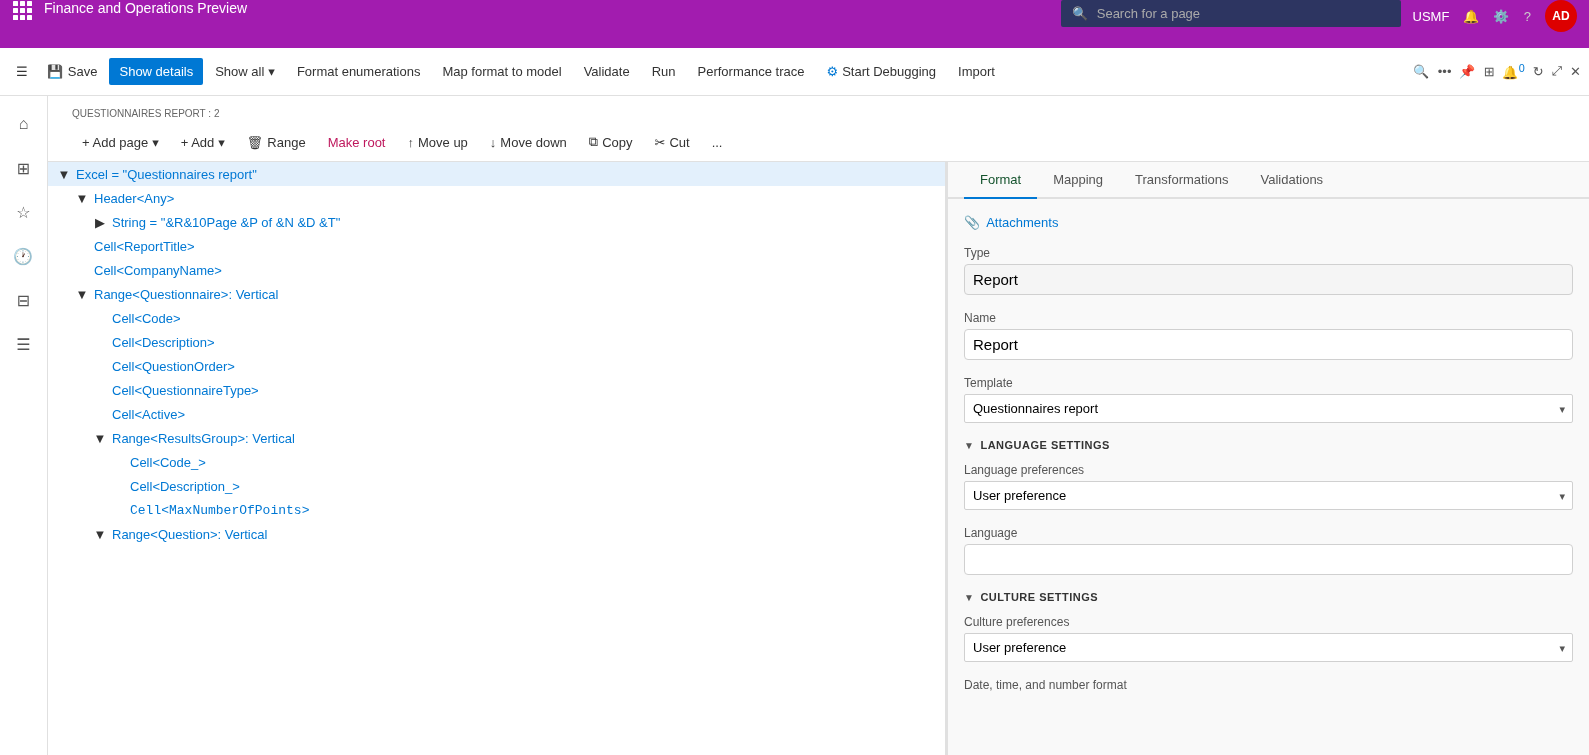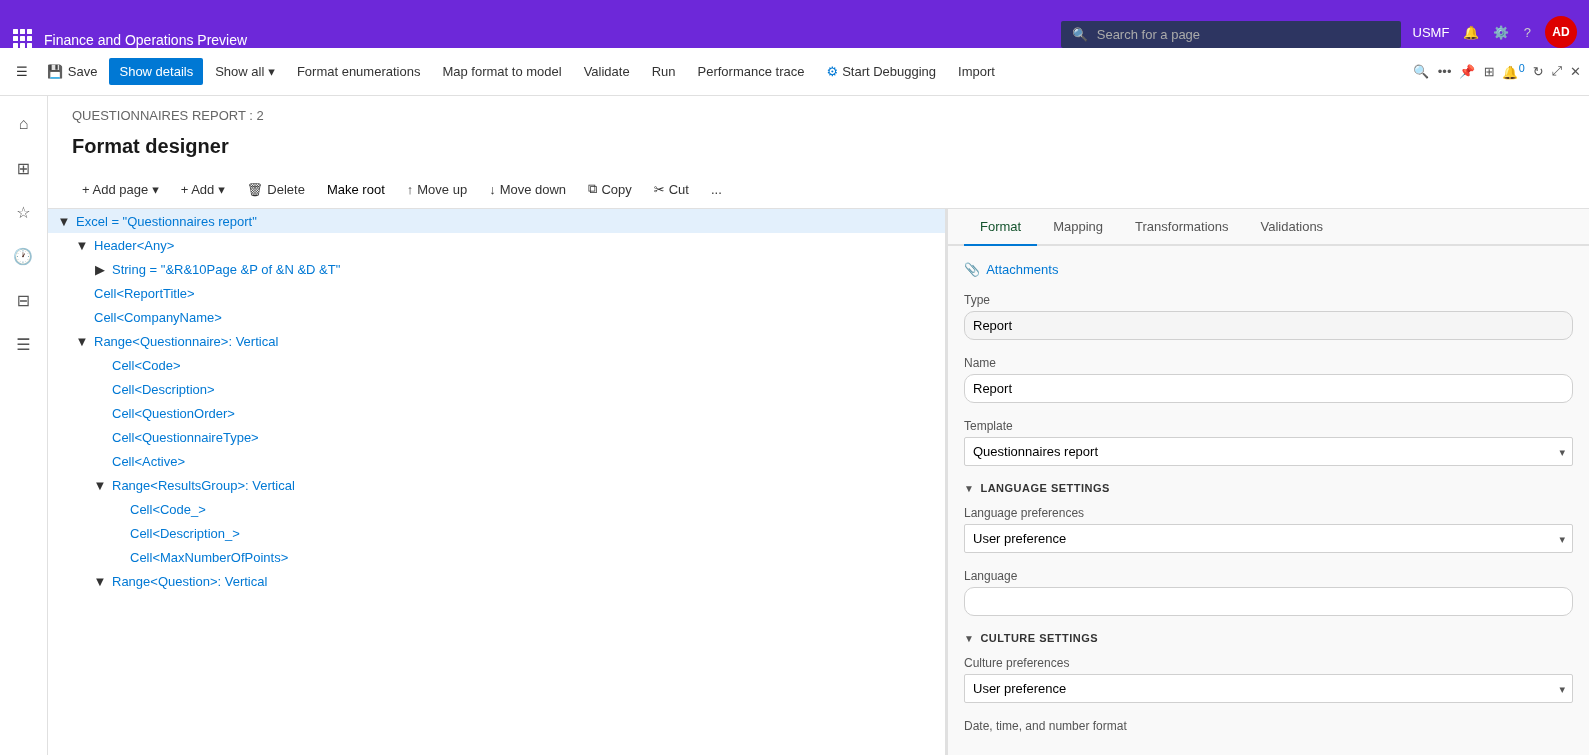--- a/index.html
+++ b/index.html
@@ -1,23 +1,23 @@
 <!DOCTYPE html>
 <html><head>
   <meta charset="utf-8">
   <style>
     * { box-sizing: border-box; margin: 0; padding: 0; }
     body { font-family: 'Segoe UI', sans-serif; font-size: 13px; background: #f3f3f3; overflow: hidden; height: 755px; width: 1589px; }
 
     
     .top-bar {
-      background: #6d28d9;
+      background: #a21caf;
       height: 48px;
       display: flex;
-      align-items: flex-end;
+      align-items: flex-start;
       padding: 0 12px;
       gap: 12px;
       color: white;
     }
     .top-bar-grid { display: flex; align-items: center; gap: 6px; }
     .top-bar-grid svg { width: 20px; height: 20px; fill: white; }
     .top-bar-title { color: white; font-size: 14px; font-weight: 400; flex: 1; }
     .top-bar-search {
       background: #2d3561;
       border: none;
@@ -97,21 +97,21 @@
       display: flex;
       flex-direction: column;
       overflow: hidden;
     }
 
     
     .page-header {
       padding: 12px 24px 0 24px;
       background: #fff;
     }
-    .page-breadcrumb { font-size: 13px; color: #666; text-transform: uppercase; margin-bottom: 12px; }
+    .page-breadcrumb { font-size: 10px; color: #666; text-transform: uppercase; margin-bottom: 4px; }
     .page-title { font-size: 20px; font-weight: 600; color: #1a1a1a; margin-bottom: 12px; }
 
     
     .toolbar {
       display: flex;
       align-items: center;
       gap: 2px;
       padding: 6px 24px;
       background: #fff;
       border-bottom: 1px solid #e0e0e0;
@@ -122,21 +122,21 @@
       gap: 4px;
       padding: 5px 10px;
       border: none;
       background: transparent;
       cursor: pointer;
       font-size: 13px;
       color: #333;
       border-radius: 2px;
       white-space: nowrap;
     }
-    .tool-btn.disabled { color: #000000; cursor: default; }
+    .tool-btn.disabled { color: #be185d; cursor: default; }
 
     
     .split-pane {
       display: flex;
       flex: 1;
       overflow: hidden;
     }
 
     
     .tree-pane {
@@ -194,22 +194,22 @@
       cursor: pointer;
       margin-bottom: 16px;
     }
 
     .field-group { margin-bottom: 16px; }
     .field-label { font-size: 12px; color: #555; margin-bottom: 4px; }
     .field-input {
       width: 100%;
       padding: 6px 8px;
       border: 1px solid #d0d0d0;
-      border-radius: 10px;
-      font-size: 13px;
+      border-radius: 4px;
+      font-size: 15px;
       background: #fff;
     }
 
     .field-select-wrapper {
       position: relative;
       width: 100%;
     }
     .field-select {
       width: 100%;
       padding: 6px 30px 6px 8px;
@@ -330,35 +330,34 @@
     <div class="left-sidebar-icon">☆</div>
     <div class="left-sidebar-icon">🕐</div>
     <div class="left-sidebar-icon">⊟</div>
     <div class="left-sidebar-icon">☰</div>
   </div>
 
   <div class="content-area">
 
     <div class="page-header">
       <div class="page-breadcrumb">QUESTIONNAIRES REPORT : 2</div>
-      <div class="page-title">Format designer</div>
     </div>
 
     <div class="toolbar">
       <button class="tool-btn">
         <span>+ Add page</span>
         <span>▾</span>
       </button>
       <button class="tool-btn">
         <span>+ Add</span>
         <span>▾</span>
       </button>
       <button class="tool-btn">
         <span>🗑</span>
-        <span>Delete</span>
+        <span>Range</span>
       </button>
       <button class="tool-btn disabled">
         <span>Make root</span>
       </button>
       <button class="tool-btn">
         <span>↑</span>
         <span>Move up</span>
       </button>
       <button class="tool-btn">
         <span>↓</span>
@@ -448,21 +447,21 @@
               <span style="margin-left: 4px; color: rgb(0, 120, 212);">Cell&lt;Code_&gt;</span>
             </div>
             <div class="tree-item">
               <span class="tree-indent" style="width: 62px;"></span>
               <span class="tree-toggle"> </span>
               <span style="margin-left: 4px; color: rgb(0, 120, 212);">Cell&lt;Description_&gt;</span>
             </div>
             <div class="tree-item">
               <span class="tree-indent" style="width: 62px;"></span>
               <span class="tree-toggle"> </span>
-              <span style="margin-left: 4px; color: rgb(0, 120, 212);">Cell&lt;MaxNumberOfPoints&gt;</span>
+              <span style="margin-left: 4px; color: rgb(0, 120, 212); font-family: Liberation Mono, monospace;">Cell&lt;MaxNumberOfPoints&gt;</span>
             </div>
             <div class="tree-item">
               <span class="tree-indent" style="width: 44px;"></span>
               <span class="tree-toggle">▼</span>
               <span style="margin-left: 4px; color: rgb(0, 120, 212);">Range&lt;Question&gt;: Vertical</span>
             </div>
           </div>
       </div>
 
       <div class="right-panel">

